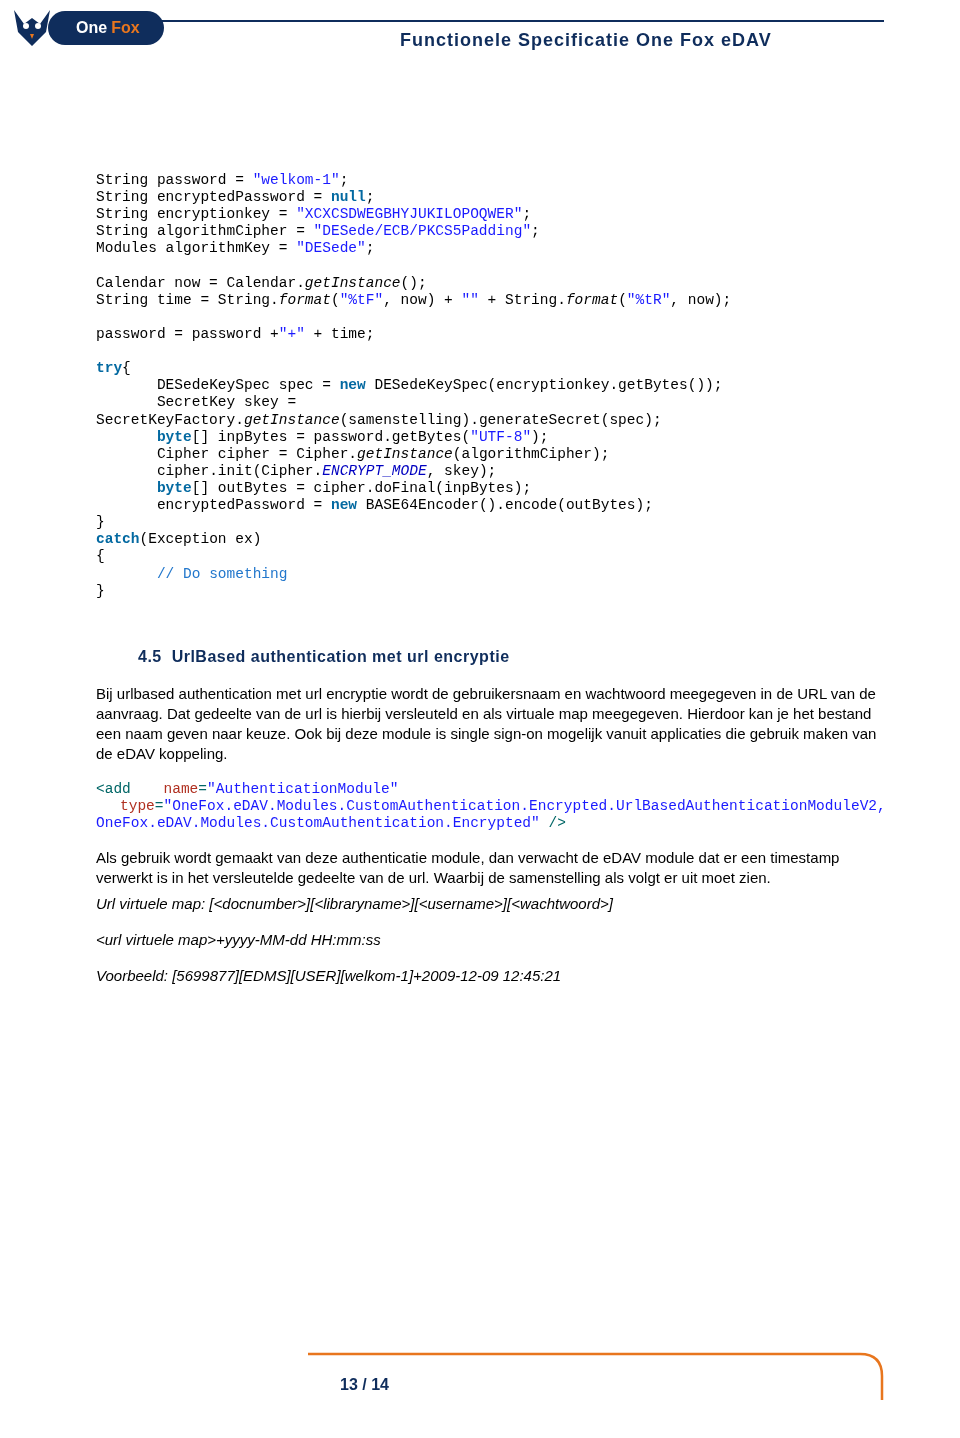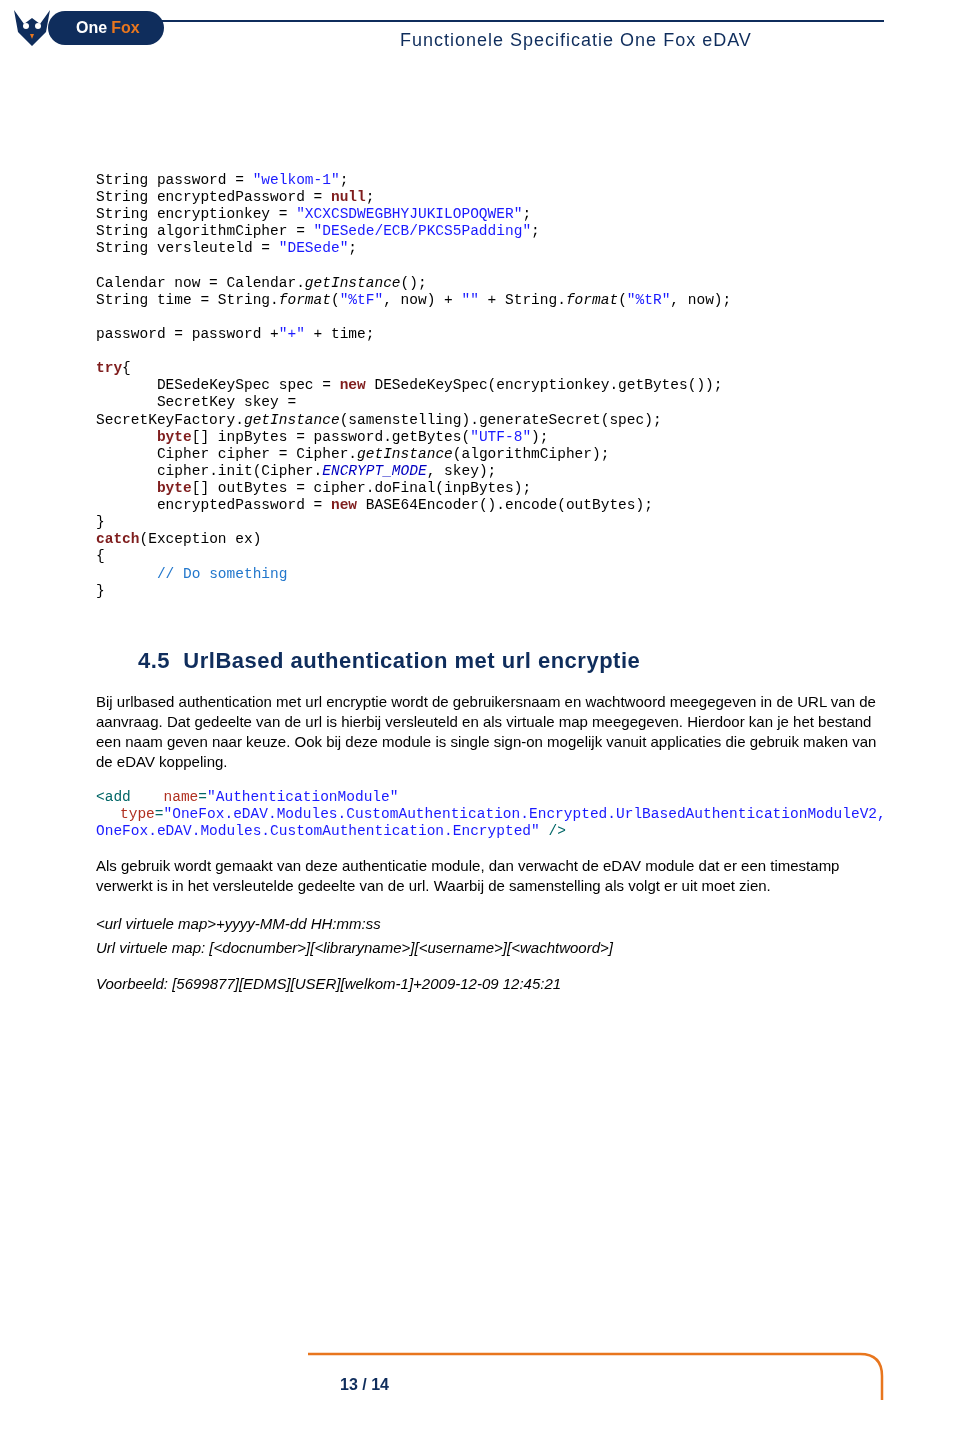--- a/index.html
+++ b/index.html
@@ -57,51 +57,51 @@
     font-size: 16px;
   }
   .logo-pill .orange { color: var(--orange); }
 
   .doc-title {
     position: absolute;
     top: 30px;
     left: 400px;
     font-family: Verdana, sans-serif;
     font-size: 18px;
-    font-weight: 400;
+    font-weight: 700;
     letter-spacing: 1px;
     color: var(--navy);
   }
 
   
   .content {
     position: absolute;
     top: 172px;
     left: 96px;
     width: 784px;
   }
 
   pre.code {
     font-family: "Courier New", monospace;
     font-size: 14.5px;
     line-height: 1.18;
     white-space: pre-wrap;
     margin: 0;
     color: #000;
   } 
-  .kwb { color: #7f1d1d; font-weight: bold; }
+  .kwb { color: #0369a1; font-weight: bold; }
   .str { color: var(--code-blue); }
   .ital { font-style: italic; }
   .const { color: #0000c0; font-style: italic; }
   .cmt2 { color: #2277cc; text-align: center; }
 
   h2.section {
     font-family: Verdana, sans-serif;
     color: var(--navy);
-    font-size: 22px;
+    font-size: 16px;
     font-weight: 700;
     letter-spacing: 0.5px;
     margin: 48px 0 18px 42px;
   }
 
   .para {
     font-family: Verdana, sans-serif;
     font-size: 15px;
     line-height: 1.35;
     margin: 0 0 16px 0;
@@ -155,21 +155,21 @@
 </div>
 
 <div class="doc-title">Functionele Specificatie One Fox eDAV</div>
 
 <div class="content">
 
 <pre class="code"><span>String password = </span><span class="str">"welkom-1"</span><span>;</span>
 <span>String encryptedPassword = </span><span class="kwb">null</span><span>;</span>
 <span>String encryptionkey = </span><span class="str">"XCXCSDWEGBHYJUKILOPOQWER"</span><span>;</span>
 <span>String algorithmCipher = </span><span class="str">"DESede/ECB/PKCS5Padding"</span><span>;</span>
-<span>String versleuteld = </span><span class="str">"DESede"</span><span>;</span>
+<span>Modules algorithmKey = </span><span class="str">"DESede"</span><span>;</span>
 
 <span>Calendar now = Calendar.</span><span class="ital">getInstance</span><span>();</span>
 <span>String time = String.</span><span class="ital">format</span><span>(</span><span class="str">"%tF"</span><span>, now) + </span><span class="str">""</span><span> + String.</span><span class="ital">format</span><span>(</span><span class="str">"%tR"</span><span>, now);</span>
 
 <span>password = password +</span><span class="str">"+"</span><span> + time;</span>
 
 <span class="kwb">try</span><span>{</span>
 <span>       DESedeKeySpec spec = </span><span class="kwb">new</span><span> DESedeKeySpec(encryptionkey.getBytes());</span>
 <span>       SecretKey skey =</span>
 <span>SecretKeyFactory.</span><span class="ital">getInstance</span><span>(samenstelling).generateSecret(spec);</span>
@@ -189,22 +189,22 @@
 </h2>
 
 <p class="para">Bij urlbased authentication met url encryptie wordt de gebruikersnaam en wachtwoord meegegeven in de URL van de aanvraag. Dat gedeelte van de url is hierbij versleuteld en als virtuale map meegegeven. Hierdoor kan je het bestand een naam geven naar keuze. Ook bij deze module is single sign-on mogelijk vanuit applicaties die gebruik maken van de eDAV koppeling.</p>
 
 
 <div class="xml"><span class="tag">&lt;</span><span class="tag">add</span><span> </span><span class="attr">name</span><span class="tag">=</span><span class="val">"AuthenticationModule"</span>
 <span class="attr">type</span><span class="tag">=</span><span class="val">"OneFox.eDAV.Modules.CustomAuthentication.Encrypted.UrlBasedAuthenticationModuleV2, OneFox.eDAV.Modules.CustomAuthentication.Encrypted"</span><span class="tag"> /&gt;</span></div>
 
 <p class="para">Als gebruik wordt gemaakt van deze authenticatie module, dan verwacht de eDAV module dat er een timestamp verwerkt is in het versleutelde gedeelte van de url. Waarbij de samenstelling als volgt er uit moet zien.</p>
 
+<p class="italic-line" style="margin-top:-12px">Url virtuele map: [&lt;docnumber&gt;][&lt;libraryname&gt;][&lt;username&gt;][&lt;wachtwoord&gt;]</p>
 <p class="italic-line">&lt;url virtuele map&gt;+yyyy-MM-dd HH:mm:ss</p>
-<p class="italic-line" style="margin-top:-12px">Url virtuele map: [&lt;docnumber&gt;][&lt;libraryname&gt;][&lt;username&gt;][&lt;wachtwoord&gt;]</p>
 <p class="italic-line" style="margin-top:6px">Voorbeeld: [5699877][EDMS][USER][welkom-1]+2009-12-09 12:45:21</p>
 
 </div>
 
 <svg style="position:absolute;top:1346px;left:300px" width="590" height="54">
   <path d="M 8 8 L 560 8 Q 582 8 582 30 L 582 54" fill="none" stroke="#e8761e" stroke-width="2.5"></path>
 </svg>
 <div class="page-num">13 / 14</div>
 
 </body></html>

